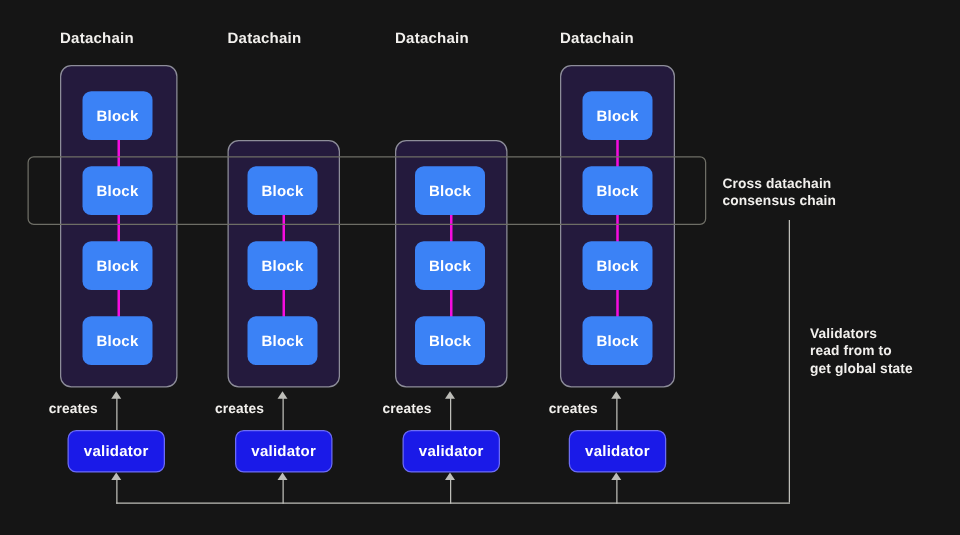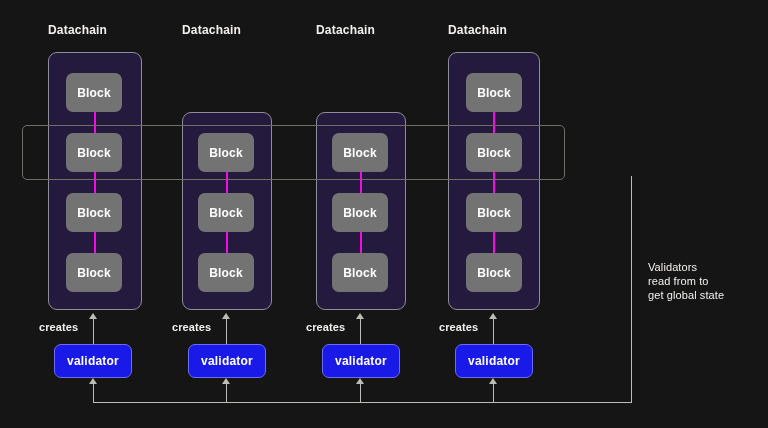--- a/index.html
+++ b/index.html
@@ -37,21 +37,21 @@
   .datachain {
     position: absolute;
     background: #241a3d;
     border: 1px solid #8d8d99;
     border-radius: 9px;
   }
 
   
   .block {
     position: absolute;
-    background: #737373;
+    background: #3b82f6;
     border-radius: 7px;
     color: #ffffff;
     font-size: 12px;
     font-weight: 700;
     letter-spacing: 0.2px;
     display: flex;
     align-items: center;
     justify-content: center;
     z-index: 6;
   }
@@ -126,21 +126,21 @@
     height: 0;
     border-left: 4px solid transparent;
     border-right: 4px solid transparent;
     border-bottom: 6px solid #bdbdb8;
   }
 
   
   .note {
     position: absolute;
     font-size: 11px;
-    font-weight: 400;
+    font-weight: 700;
     color: #f2f0ed;
     line-height: 14px;
     white-space: pre-line;
     letter-spacing: 0.1px;
   }
 </style>
 </head>
 <body>
 
 <div id="canvas">
@@ -184,20 +184,22 @@
   <div class="block-link" style="left:493px; top:105px; height:40px;"></div>
   <div class="block-link" style="left:493px; top:165px; height:40px;"></div>
   <div class="block-link" style="left:493px; top:225px; height:40px;"></div>
 
   <div class="block" style="left:466px; top:73px;  width:56px; height:39px;">Block</div>
   <div class="block" style="left:466px; top:133px; width:56px; height:39px;">Block</div>
   <div class="block" style="left:466px; top:193px; width:56px; height:39px;">Block</div>
   <div class="block" style="left:466px; top:253px; width:56px; height:39px;">Block</div>
 
   <div class="consensus-rect" style="left:22px; top:125px; width:543px; height:55px;"></div>
+  <div class="consensus-label" style="left:578px; top:140px; width:130px;">Cross datachain
+consensus chain</div>
 
   <div class="vline" style="left:93px;  top:318px; height:26px;"></div>
   <div class="arrow-up" style="left:89px;  top:313px;"></div>
   <div class="creates-label" style="left:39px; top:321px;">creates</div>
 
   <div class="vline" style="left:226px; top:318px; height:26px;"></div>
   <div class="arrow-up" style="left:222px; top:313px;"></div>
   <div class="creates-label" style="left:172px; top:321px;">creates</div>
 
   <div class="vline" style="left:360px; top:318px; height:26px;"></div>

